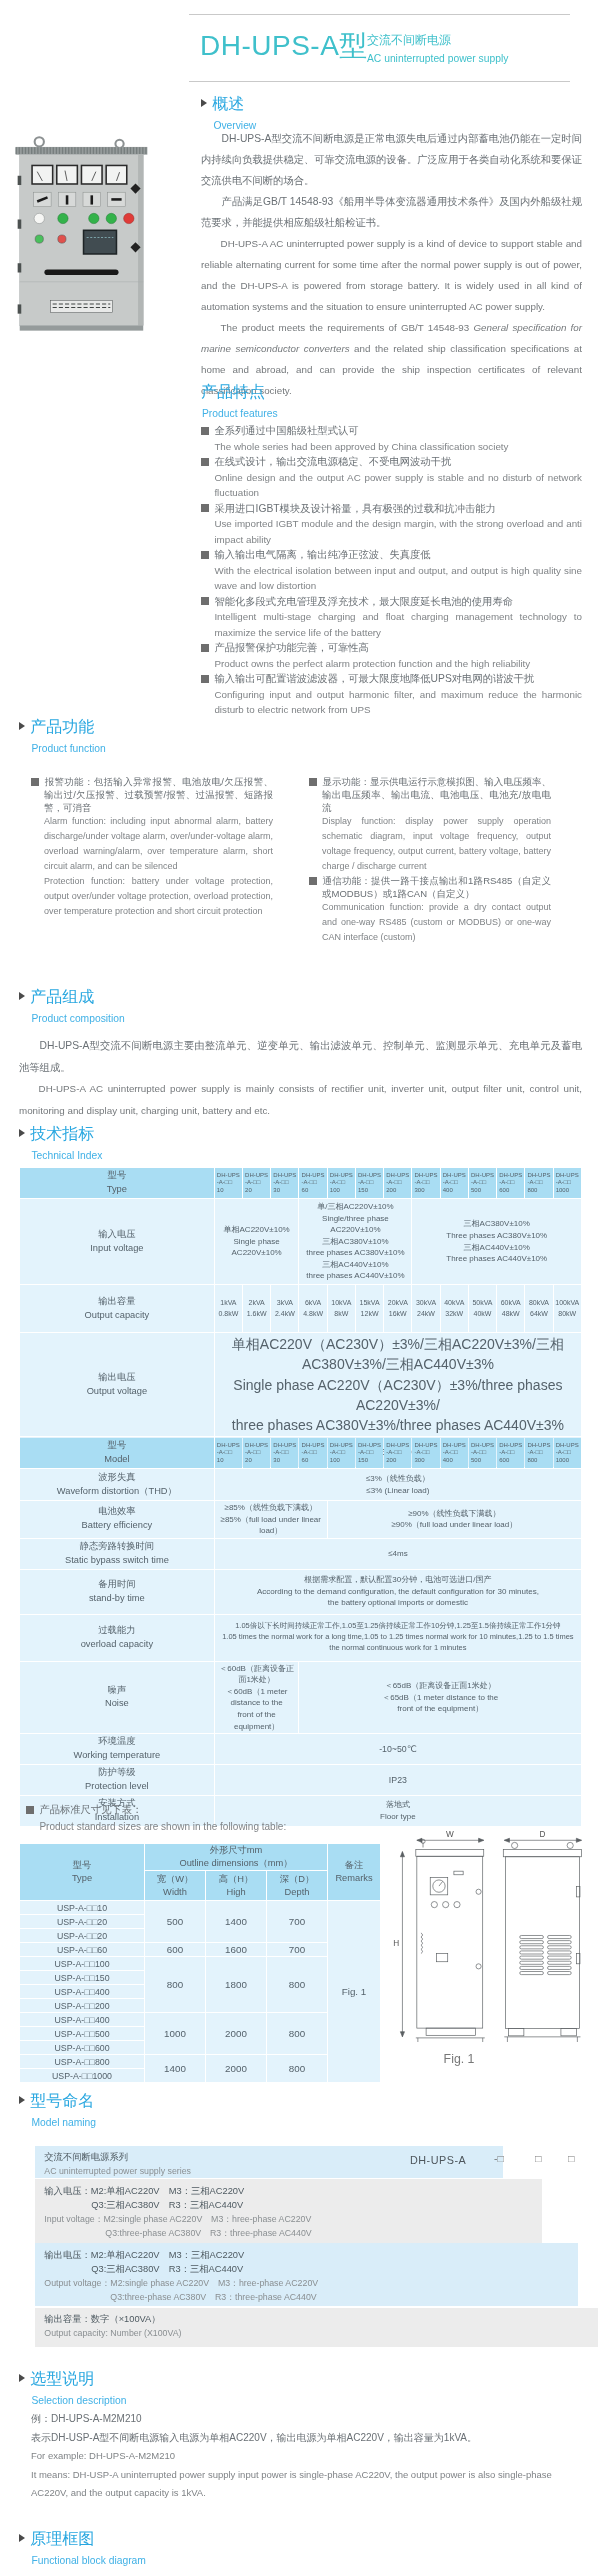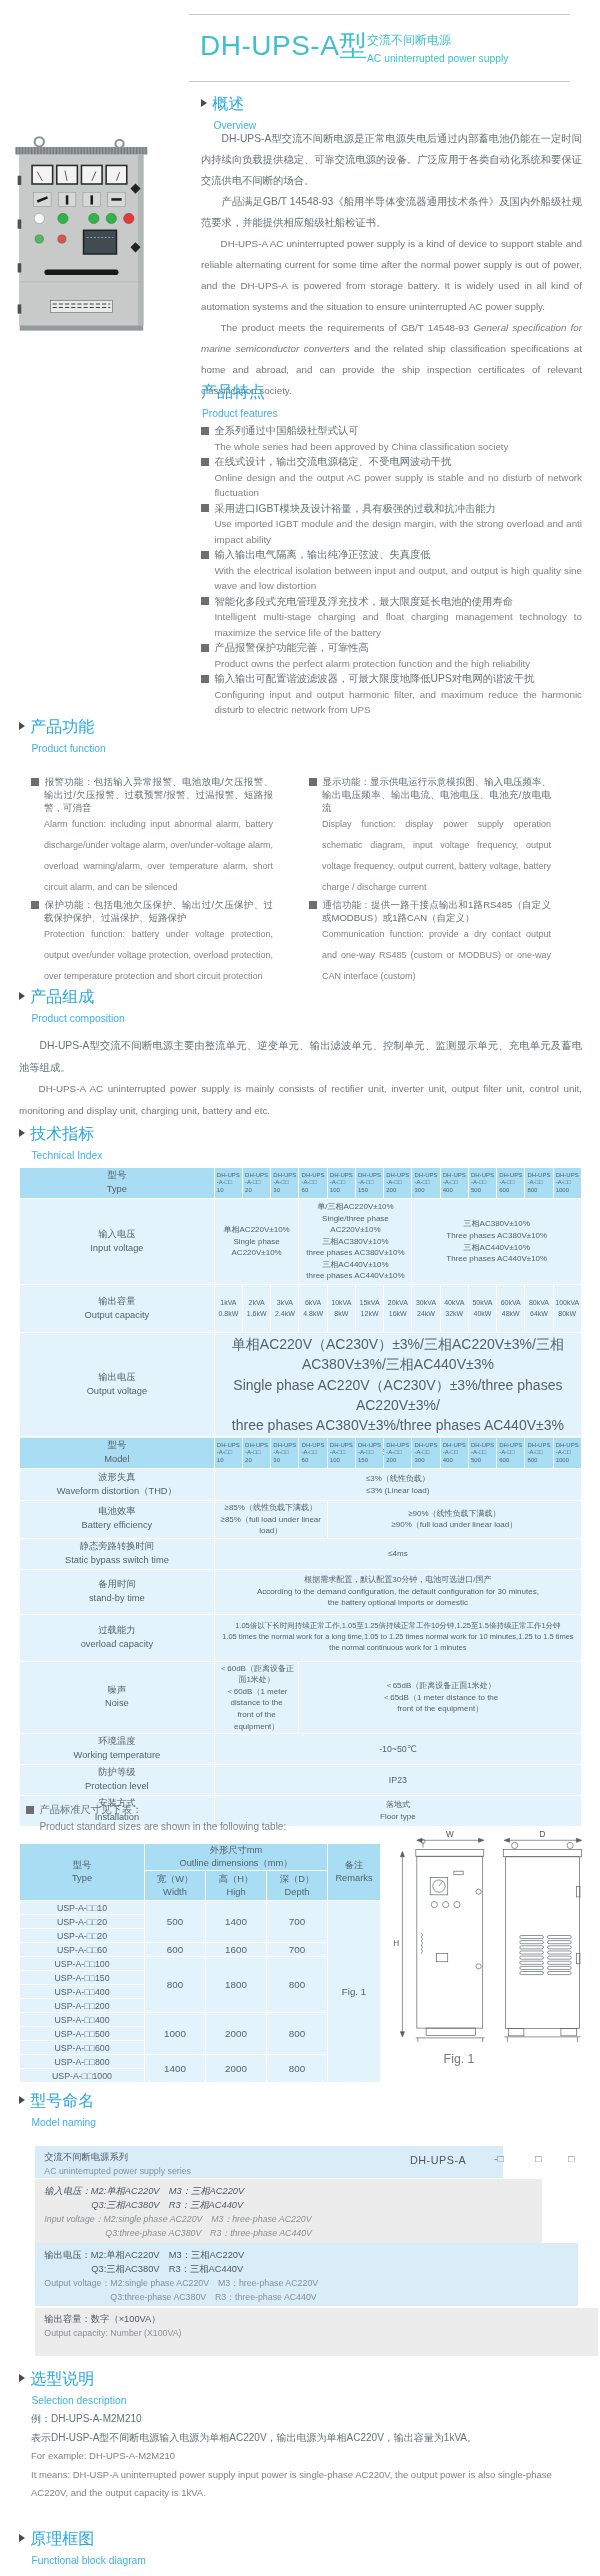--- a/index.html
+++ b/index.html
@@ -19,21 +19,21 @@
   
   .para{color:#75797c;text-align:justify;}
   .para.cn{color:#6a7075;}
   .indent{text-indent:2em;}
   .feat-item .cn{color:#6a7075;font-size:10.3px;line-height:15.5px;padding-left:13.4px;text-indent:-13.4px;}
   .sq{display:inline-block;width:7.7px;height:7.7px;background:#6e6e6e;margin-right:5.7px;vertical-align:-0.5px;}
   .feat-item .en{color:#808487;font-size:9.8px;line-height:15.5px;padding-left:13.4px;text-align:justify;}
   .fn-cols{display:flex;gap:36px;margin-top:13.4px;}
   .fn-col{width:242px;}
   .fn-item .cn{color:#6a7075;font-size:9.5px;line-height:13px;padding-left:13px;text-indent:-13px;text-align:justify;}
-  .fn-item .en{color:#808487;font-size:9px;line-height:21px;padding-left:13px;text-align:justify;}
+  .fn-item .en{color:#808487;font-size:9px;line-height:15px;padding-left:13px;text-align:justify;}
   
   table.tech{border-collapse:separate;border-spacing:1.5px;table-layout:fixed;width:563px;}
   table.tech td{background:#e3f3fc;text-align:center;vertical-align:middle;white-space:pre-line;color:#55626b;font-size:8px;line-height:1.45;padding:1px;}
   table.tech td.th{background:#a9ddf3;}
   table.tech td.lab{font-size:9.3px;line-height:1.5;}
   table.tech td.m{font-size:6px;line-height:1.25;text-align:left;padding:1px 0.5px 1px 2.1px;}
   
   table.dim{border-collapse:separate;border-spacing:1px;table-layout:fixed;width:361px;}
   table.dim td{background:#e3f3fc;text-align:center;vertical-align:middle;white-space:pre-line;color:#55626b;font-size:9.3px;padding:0;}
   table.dim td.th{background:#a9ddf3;font-size:9.3px;line-height:1.35;}
@@ -180,21 +180,20 @@
     <span class="tri"></span><span class="sec-title">产品功能</span>
     <div class="sec-sub">Product function</div>
   </div>
   <div class="fn-cols" style="position:absolute;left:31px;top:762px;width:551px;">
     <div class="fn-col">
       <div class="fn-item">
           <div class="cn"><span class="sq"></span><span>报警功能：包括输入异常报警、电池放电/欠压报警、输出过/欠压报警、过载预警/报警、过温报警、短路报警，可消音</span></div>
           <div class="en">Alarm function: including input abnormal alarm, battery discharge/under voltage alarm, over/under-voltage alarm, overload warning/alarm, over temperature alarm, short circuit alarm, and can be silenced</div>
         </div>
       <div class="fn-item">
-          <div class="cn"><span class="sq"></span><span>保护功能：包括电池欠压保护、输出过/欠压保护、过载保护保护、过温保护、短路保护</span></div>
           <div class="en">Protection function: battery under voltage protection, output over/under voltage protection, overload protection, over temperature protection and short circuit protection</div>
         </div>
     </div>
     <div class="fn-col">
       <div class="fn-item">
           <div class="cn"><span class="sq"></span><span>显示功能：显示供电运行示意模拟图、输入电压频率、输出电压频率、输出电流、电池电压、电池充/放电电流</span></div>
           <div class="en">Display function: display power supply operation schematic diagram, input voltage frequency, output voltage frequency, output current, battery voltage, battery charge / discharge current</div>
         </div>
       <div class="fn-item">
           <div class="cn"><span class="sq"></span><span>通信功能：提供一路干接点输出和1路RS485（自定义或MODBUS）或1路CAN（自定义）</span></div>
@@ -606,33 +605,33 @@
   </div>
   <div class="nwrap">
     <div class="nblock" style="top:0;width:468px;height:32px;padding-top:4.1px;box-sizing:border-box;">
       <div class="cnl" style="margin:1px 0 2.1px 9.3px;">交流不间断电源系列</div>
       <div class="enl" style="margin-left:9.3px;">AC uninterrupted power supply series</div>
     </div>
     <div class="code" style="left:391px;">DH-UPS-A</div>
     <div class="codebox" style="left:475px;">-□</div>
     <div class="codebox" style="left:516px;">□</div>
     <div class="codebox" style="left:549px;">□</div>
-    <div class="nblock gray" style="top:33px;width:507px;height:76px;padding:5.2px 0 0 9.3px;box-sizing:border-box;font-style:italic;">
+    <div class="nblock gray" style="top:33px;width:507px;height:76px;padding:5.2px 0 0 9.3px;box-sizing:border-box;">
       <div class="nb-line cnl">输入电压：M2:单相AC220V　M3：三相AC220V</div>
       <div class="nb-line cnl" style="padding-left:47px;">Q3:三相AC380V　R3：三相AC440V</div>
       <div class="nb-line enl">Input voltage：M2:single phase AC220V　M3：hree-phase AC220V</div>
       <div class="nb-line enl" style="padding-left:61px;">Q3:three-phase AC380V　R3：three-phase AC440V</div>
     </div>
     <div class="nblock" style="top:97px;width:543px;height:63px;padding:5.2px 0 0 9.3px;box-sizing:border-box;">
       <div class="nb-line cnl">输出电压：M2:单相AC220V　M3：三相AC220V</div>
       <div class="nb-line cnl" style="padding-left:47px;">Q3:三相AC380V　R3：三相AC440V</div>
       <div class="nb-line enl">Output voltage：M2:single phase AC220V　M3：hree-phase AC220V</div>
       <div class="nb-line enl" style="padding-left:66px;">Q3:three-phase AC380V　R3：three-phase AC440V</div>
     </div>
-    <div class="nblock gray" style="top:162px;width:563px;height:48px;padding:4.1px 0 0 9.3px;box-sizing:border-box;">
+    <div class="nblock gray" style="top:162px;width:563px;height:39px;padding:4.1px 0 0 9.3px;box-sizing:border-box;">
       <div class="nb-line cnl">输出容量：数字（×100VA）</div>
       <div class="nb-line enl">Output capacity: Number (X100VA)</div>
     </div>
   </div>
 
   <div class="sec-head" style="left:19px;top:2369px;">
     <span class="tri"></span><span class="sec-title">选型说明</span>
     <div class="sec-sub">Selection description</div>
   </div>
   <div style="position:absolute;left:31px;top:2410px;width:554px;">

